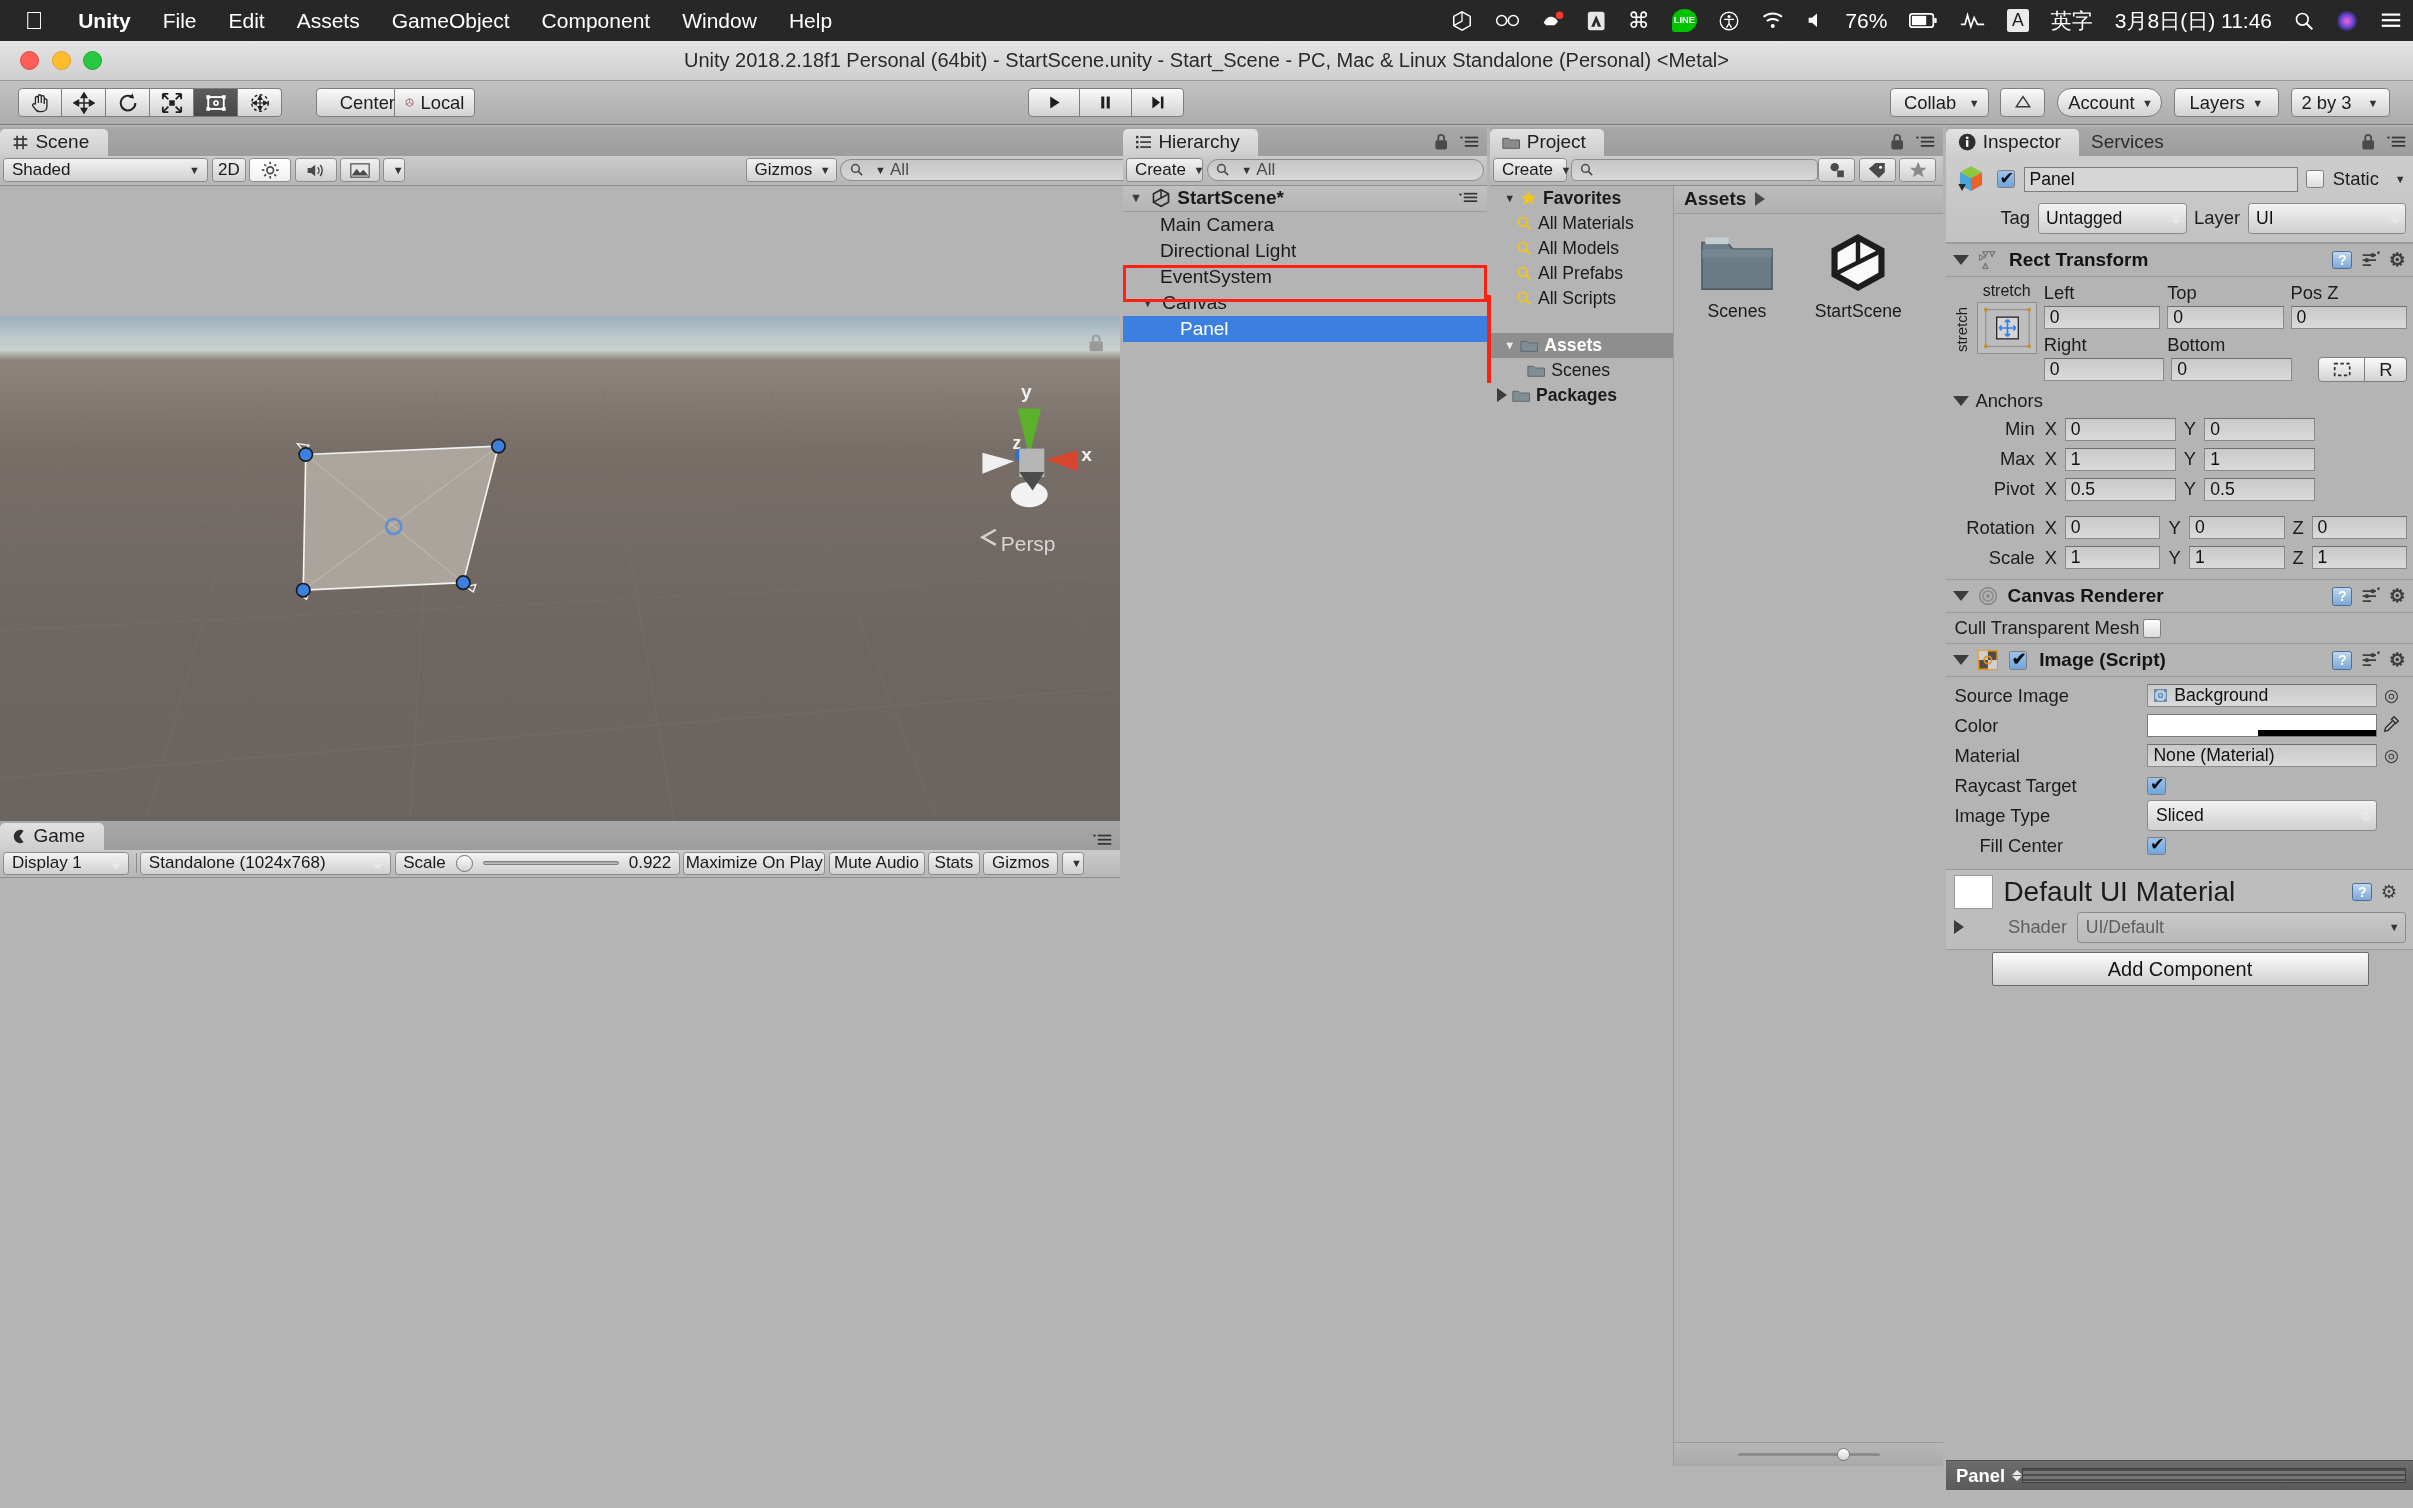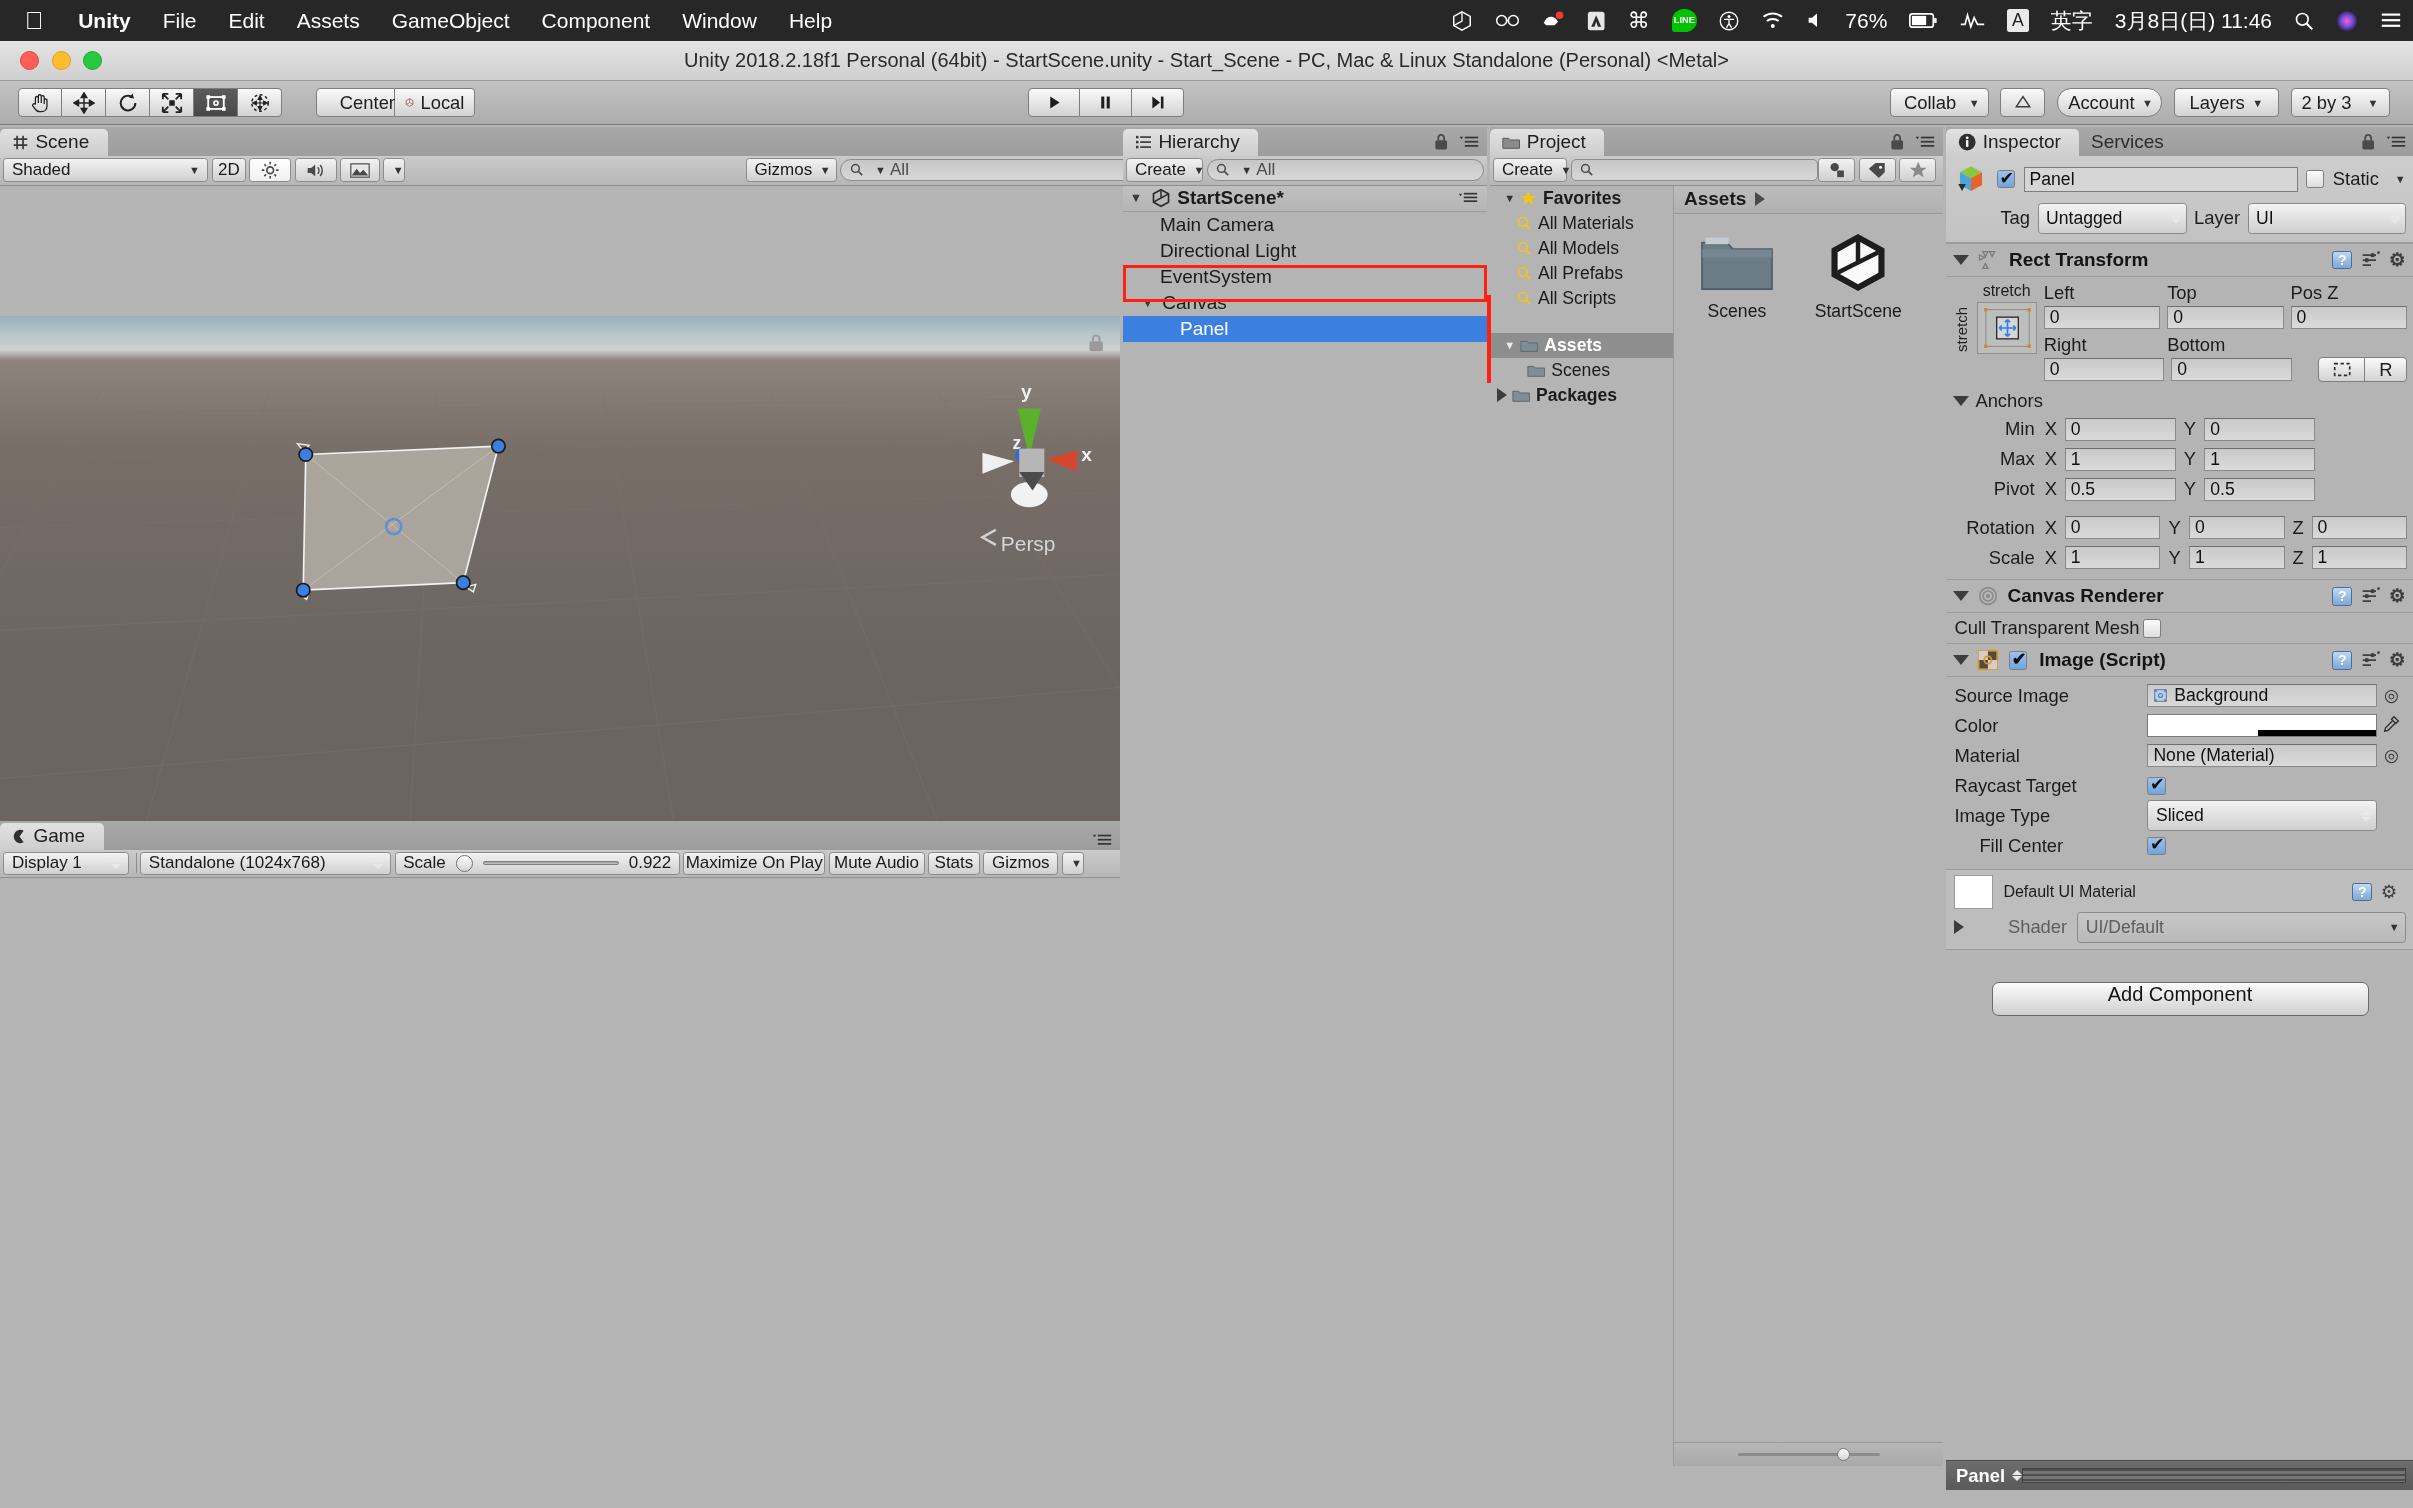--- a/index.html
+++ b/index.html
@@ -156,24 +156,24 @@
   }
   .hicons { margin-left:auto; display:flex; align-items:center; gap:8.4px; padding-right:8.4px; }
   .foldt { width:0;height:0;border-left:8.4px solid transparent;border-right:8.4px solid transparent;border-top:10px solid #3c3c3c; }
   .foldr { width:0;height:0;border-top:7.5px solid transparent;border-bottom:7.5px solid transparent;border-left:10px solid #3c3c3c; }
   .helpicon { width:20px;height:18.4px;background:linear-gradient(#bfd6ef,#7ea8d6);
               border:0.8px solid #4a6d94; border-radius:2.5px; color:#fff;
               font-size:14.2px; display:flex;align-items:center;justify-content:center; font-weight:bold;}
   .gear { font-size:18.4px; color:#3d3d3d; }
 
   #addcomp {
-    margin: 32px auto 0; width: 377px; height: 34px;
+    margin: 2px auto 0; width: 377px; height: 34px;
     background: linear-gradient(#fcfcfc,#cfcfcf);
-    border:0.8px solid #6a6a6a; border-radius:7px;
-    display:flex; justify-content:center;
+    border:0.8px solid #6a6a6a; border-radius:2px;
+    display:flex; align-items:center; justify-content:center;
     font-size:20px; color:#141414;
   }
 
   
   #statusbar {
     position:absolute; left:1946px; top:1460px; width:468px; height:30px;
     background: linear-gradient(#6d6d6d,#5a5a5a);
     border-top:0.8px solid #4d4d4d;
     display:flex; align-items:center;
   }
@@ -1155,21 +1155,21 @@
 
     <div class="insRow">
       <span class="lbl" style="width:193px; padding-left:25px">Fill Center</span>
       <div class="chk on"></div>
     </div>
   </div>
 
   <div style="border-top:1.7px solid #9b9b9b; background:#bdbdbd; padding:5px 8.4px 6.7px;">
     <div style="display:flex; align-items:center; gap:10px;">
       <div style="width:39px; height:34px; background:#fff; border:0.8px solid #9a9a9a;"></div>
-      <span style="font-size:16px; color:#1c1c1c;">Default UI Material</span>
+      <span style="font-size:28px; color:#1c1c1c;">Default UI Material</span>
       <span class="hicons">
         <span class="helpicon">?</span>
         <span class="gear">⚙</span>
       </span>
     </div>
     <div style="display:flex; align-items:center; gap:10px; margin-top:2.5px;">
       <span class="foldr"></span>
       <span style="width:23.5px"></span>
       <span style="font-size:18.4px; color:#5e5e5e;">Shader</span>
       <div class="popup" style="flex:1; background:linear-gradient(#c7c7c7,#b9b9b9); color:#5e5e5e;">

